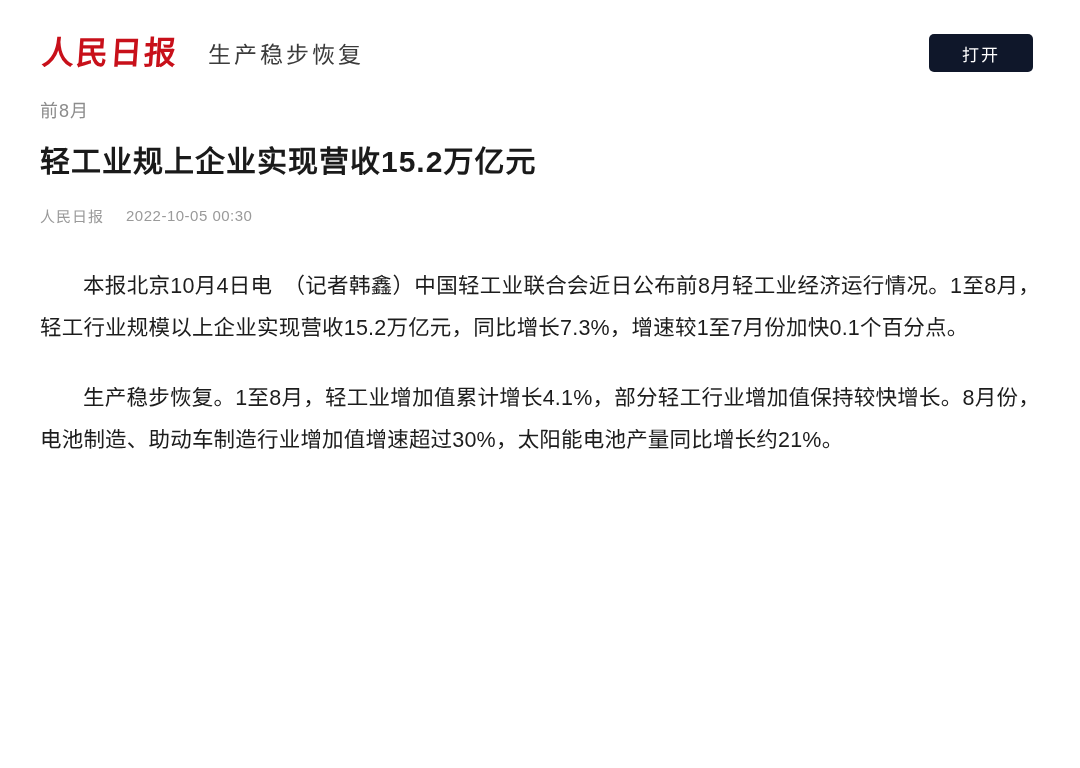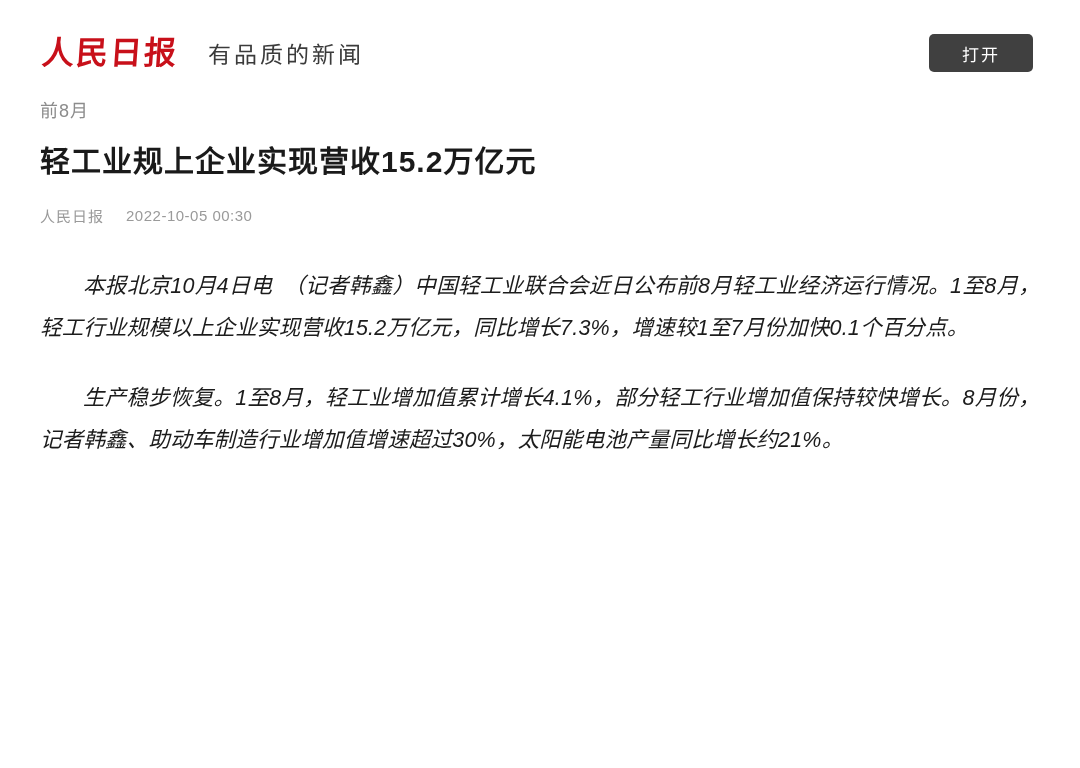--- a/index.html
+++ b/index.html
@@ -49,21 +49,21 @@
     letter-spacing: 3px;
     font-family: "Liberation Serif", "DejaVu Serif", serif;
     white-space: nowrap;
   }
   .header-spacer { flex: 1 1 auto; }
   .open-button {
     width: 104px;
     height: 38px;
     border: none;
     border-radius: 5px;
-    background: #404040;
+    background: #0f172a;
     color: #ffffff;
     font-size: 17px;
     letter-spacing: 2px;
     cursor: pointer;
     font-family: "Liberation Sans", "DejaVu Sans", sans-serif;
     display: flex;
     align-items: center;
     justify-content: center;
     margin-right: 7px;
   }
@@ -99,43 +99,42 @@
   }
   .article-body p {
     margin: 0 0 28px 0;
     font-size: 21.5px;
     line-height: 1.95;
     color: #1c1c1c;
     text-indent: 2em;
     text-align: justify;
     letter-spacing: 0.2px;
     font-family: "Liberation Sans", "DejaVu Sans", sans-serif;
-    font-style: italic;
   }
   .article-body p:last-child { margin-bottom: 0; }
 </style>
 </head>
 <body>
 
 <div class="page">
 
   <div class="header">
     <div class="brand-logo">人民日报</div>
-    <div class="brand-slogan">有品质的新闻</div>
+    <div class="brand-slogan">生产稳步恢复</div>
     <div class="header-spacer"></div>
     <button class="open-button">打开</button>
   </div>
 
   <div class="kicker">前8月</div>
 
   <h1 class="headline">轻工业规上企业实现营收15.2万亿元</h1>
 
   <div class="meta">
     <span class="source">人民日报</span>
     <span class="date">2022-10-05 00:30</span>
   </div>
 
   <div class="article-body">
     <p>本报北京10月4日电　（记者韩鑫）中国轻工业联合会近日公布前8月轻工业经济运行情况。1至8月，轻工行业规模以上企业实现营收15.2万亿元，同比增长7.3%，增速较1至7月份加快0.1个百分点。</p>
-    <p>生产稳步恢复。1至8月，轻工业增加值累计增长4.1%，部分轻工行业增加值保持较快增长。8月份，记者韩鑫、助动车制造行业增加值增速超过30%，太阳能电池产量同比增长约21%。</p>
+    <p>生产稳步恢复。1至8月，轻工业增加值累计增长4.1%，部分轻工行业增加值保持较快增长。8月份，电池制造、助动车制造行业增加值增速超过30%，太阳能电池产量同比增长约21%。</p>
   </div>
 
 </div>
 
 </body></html>

